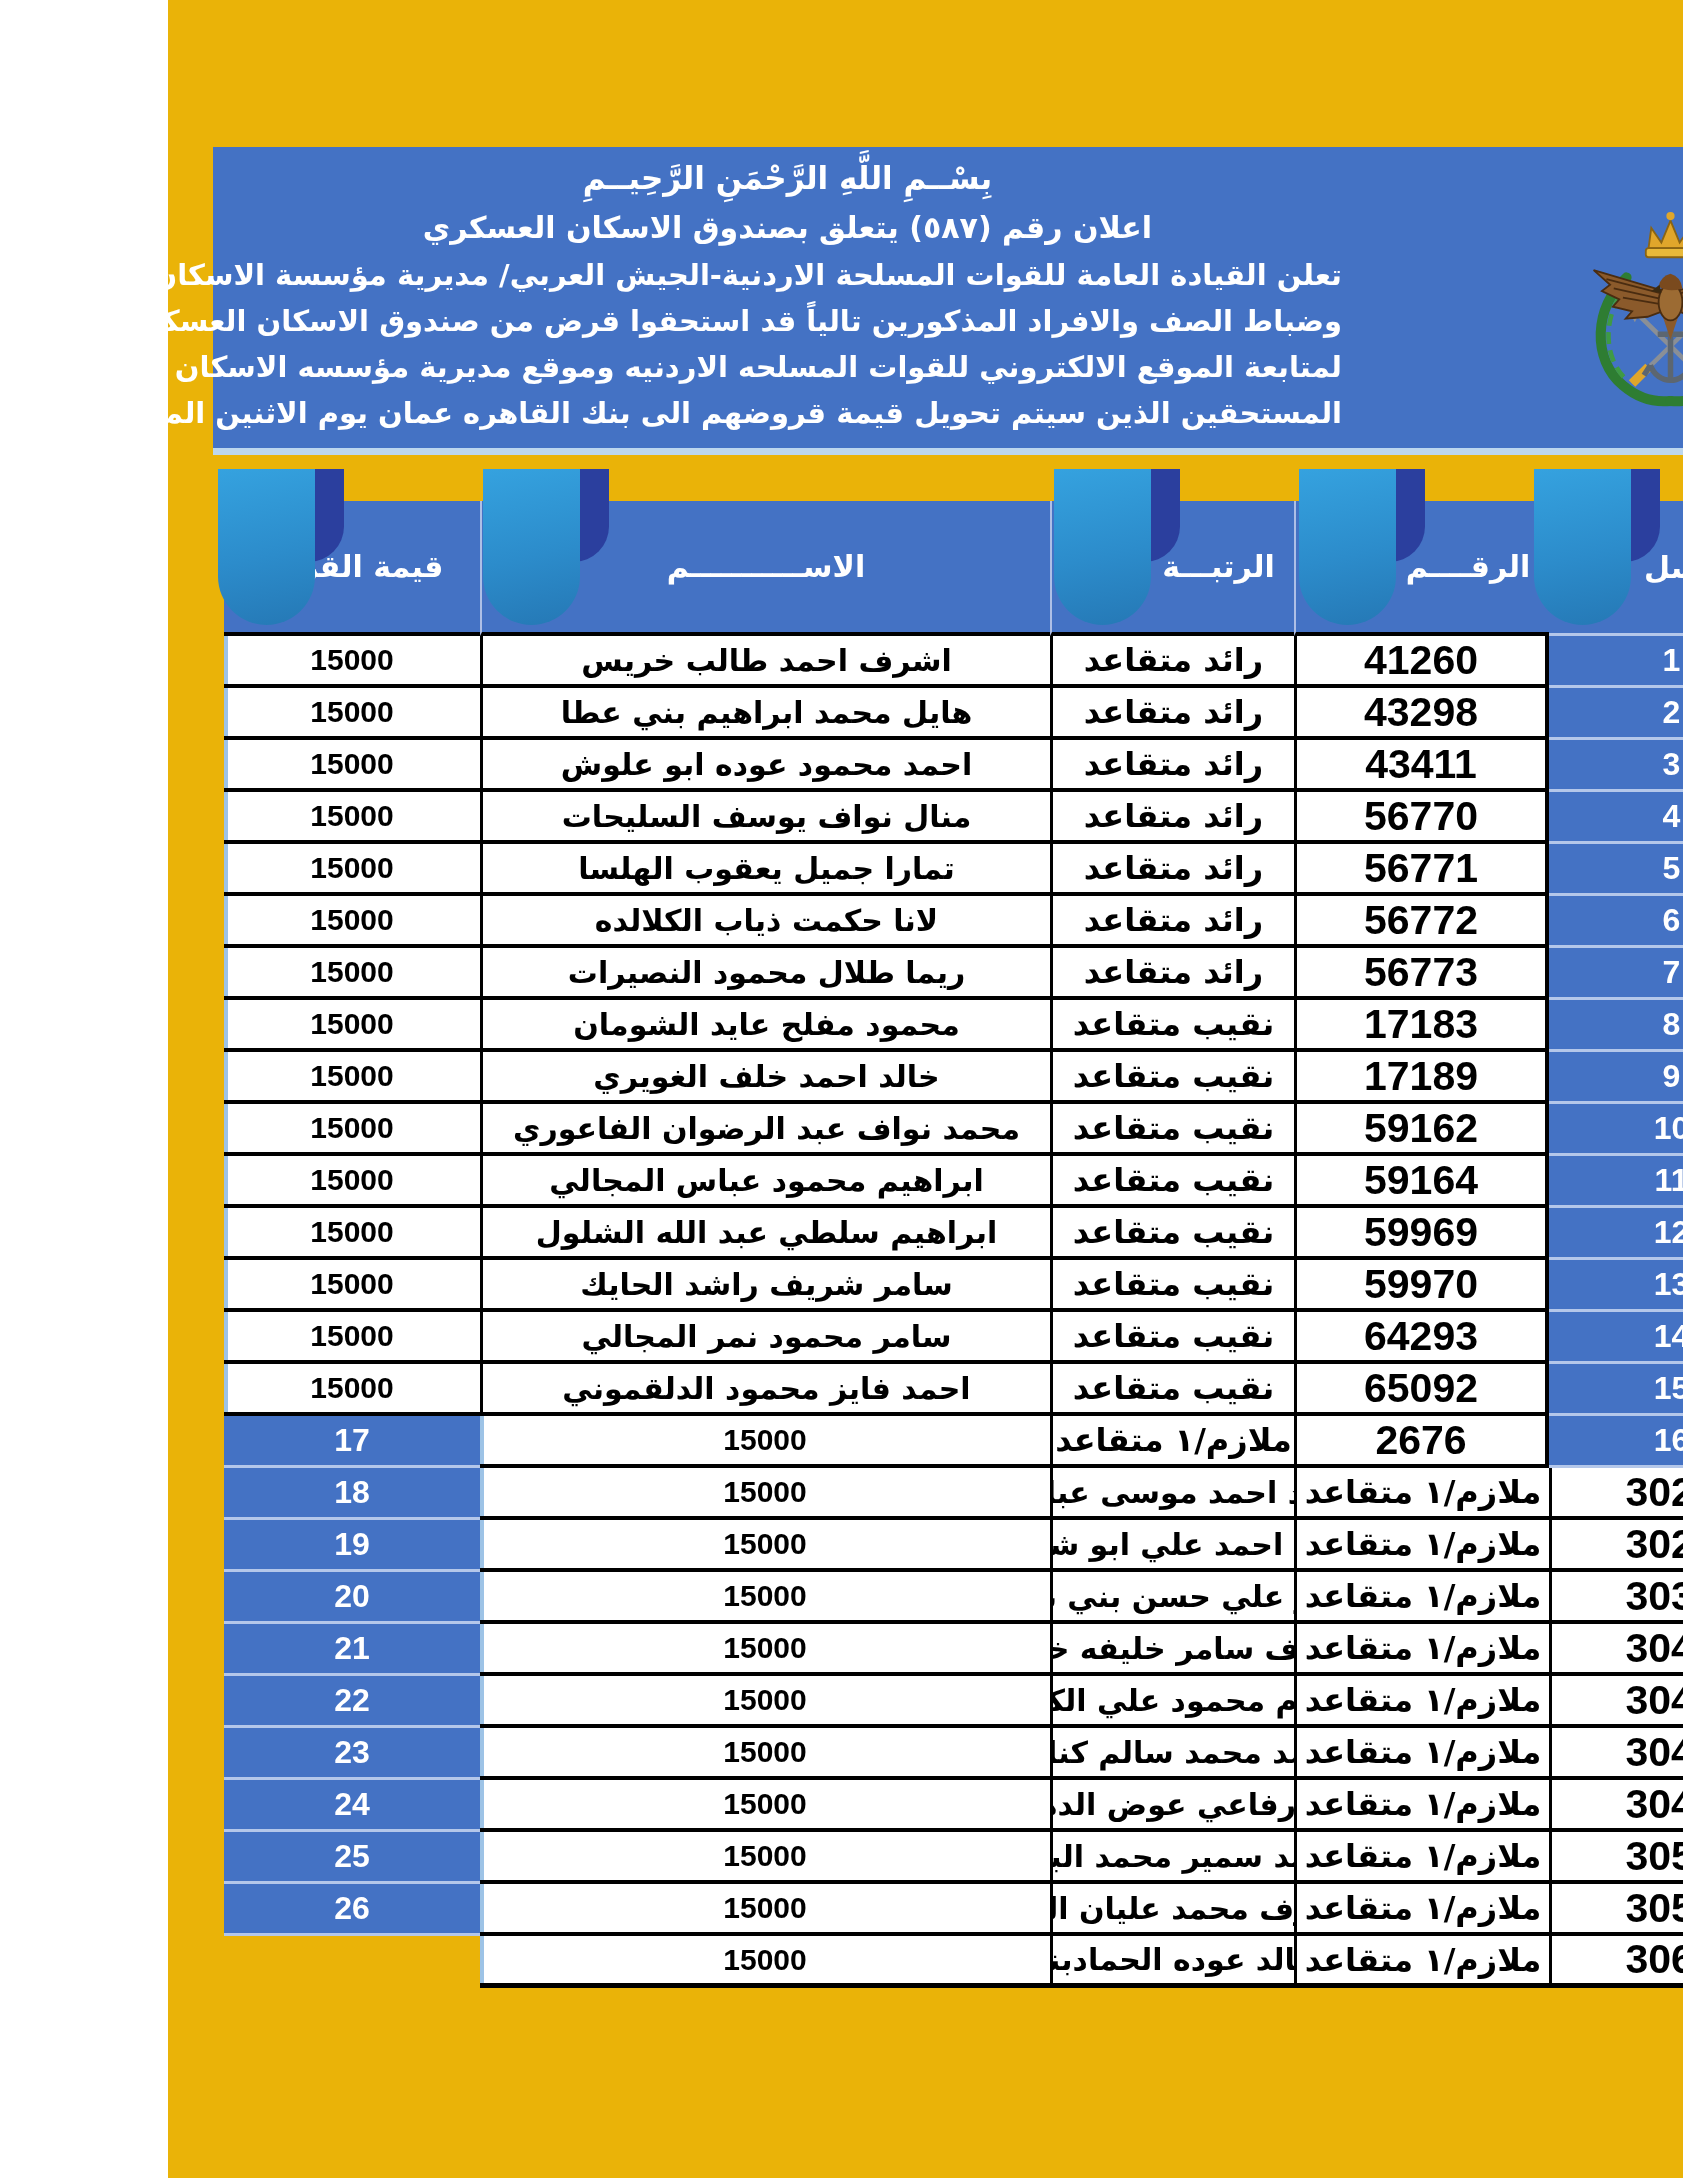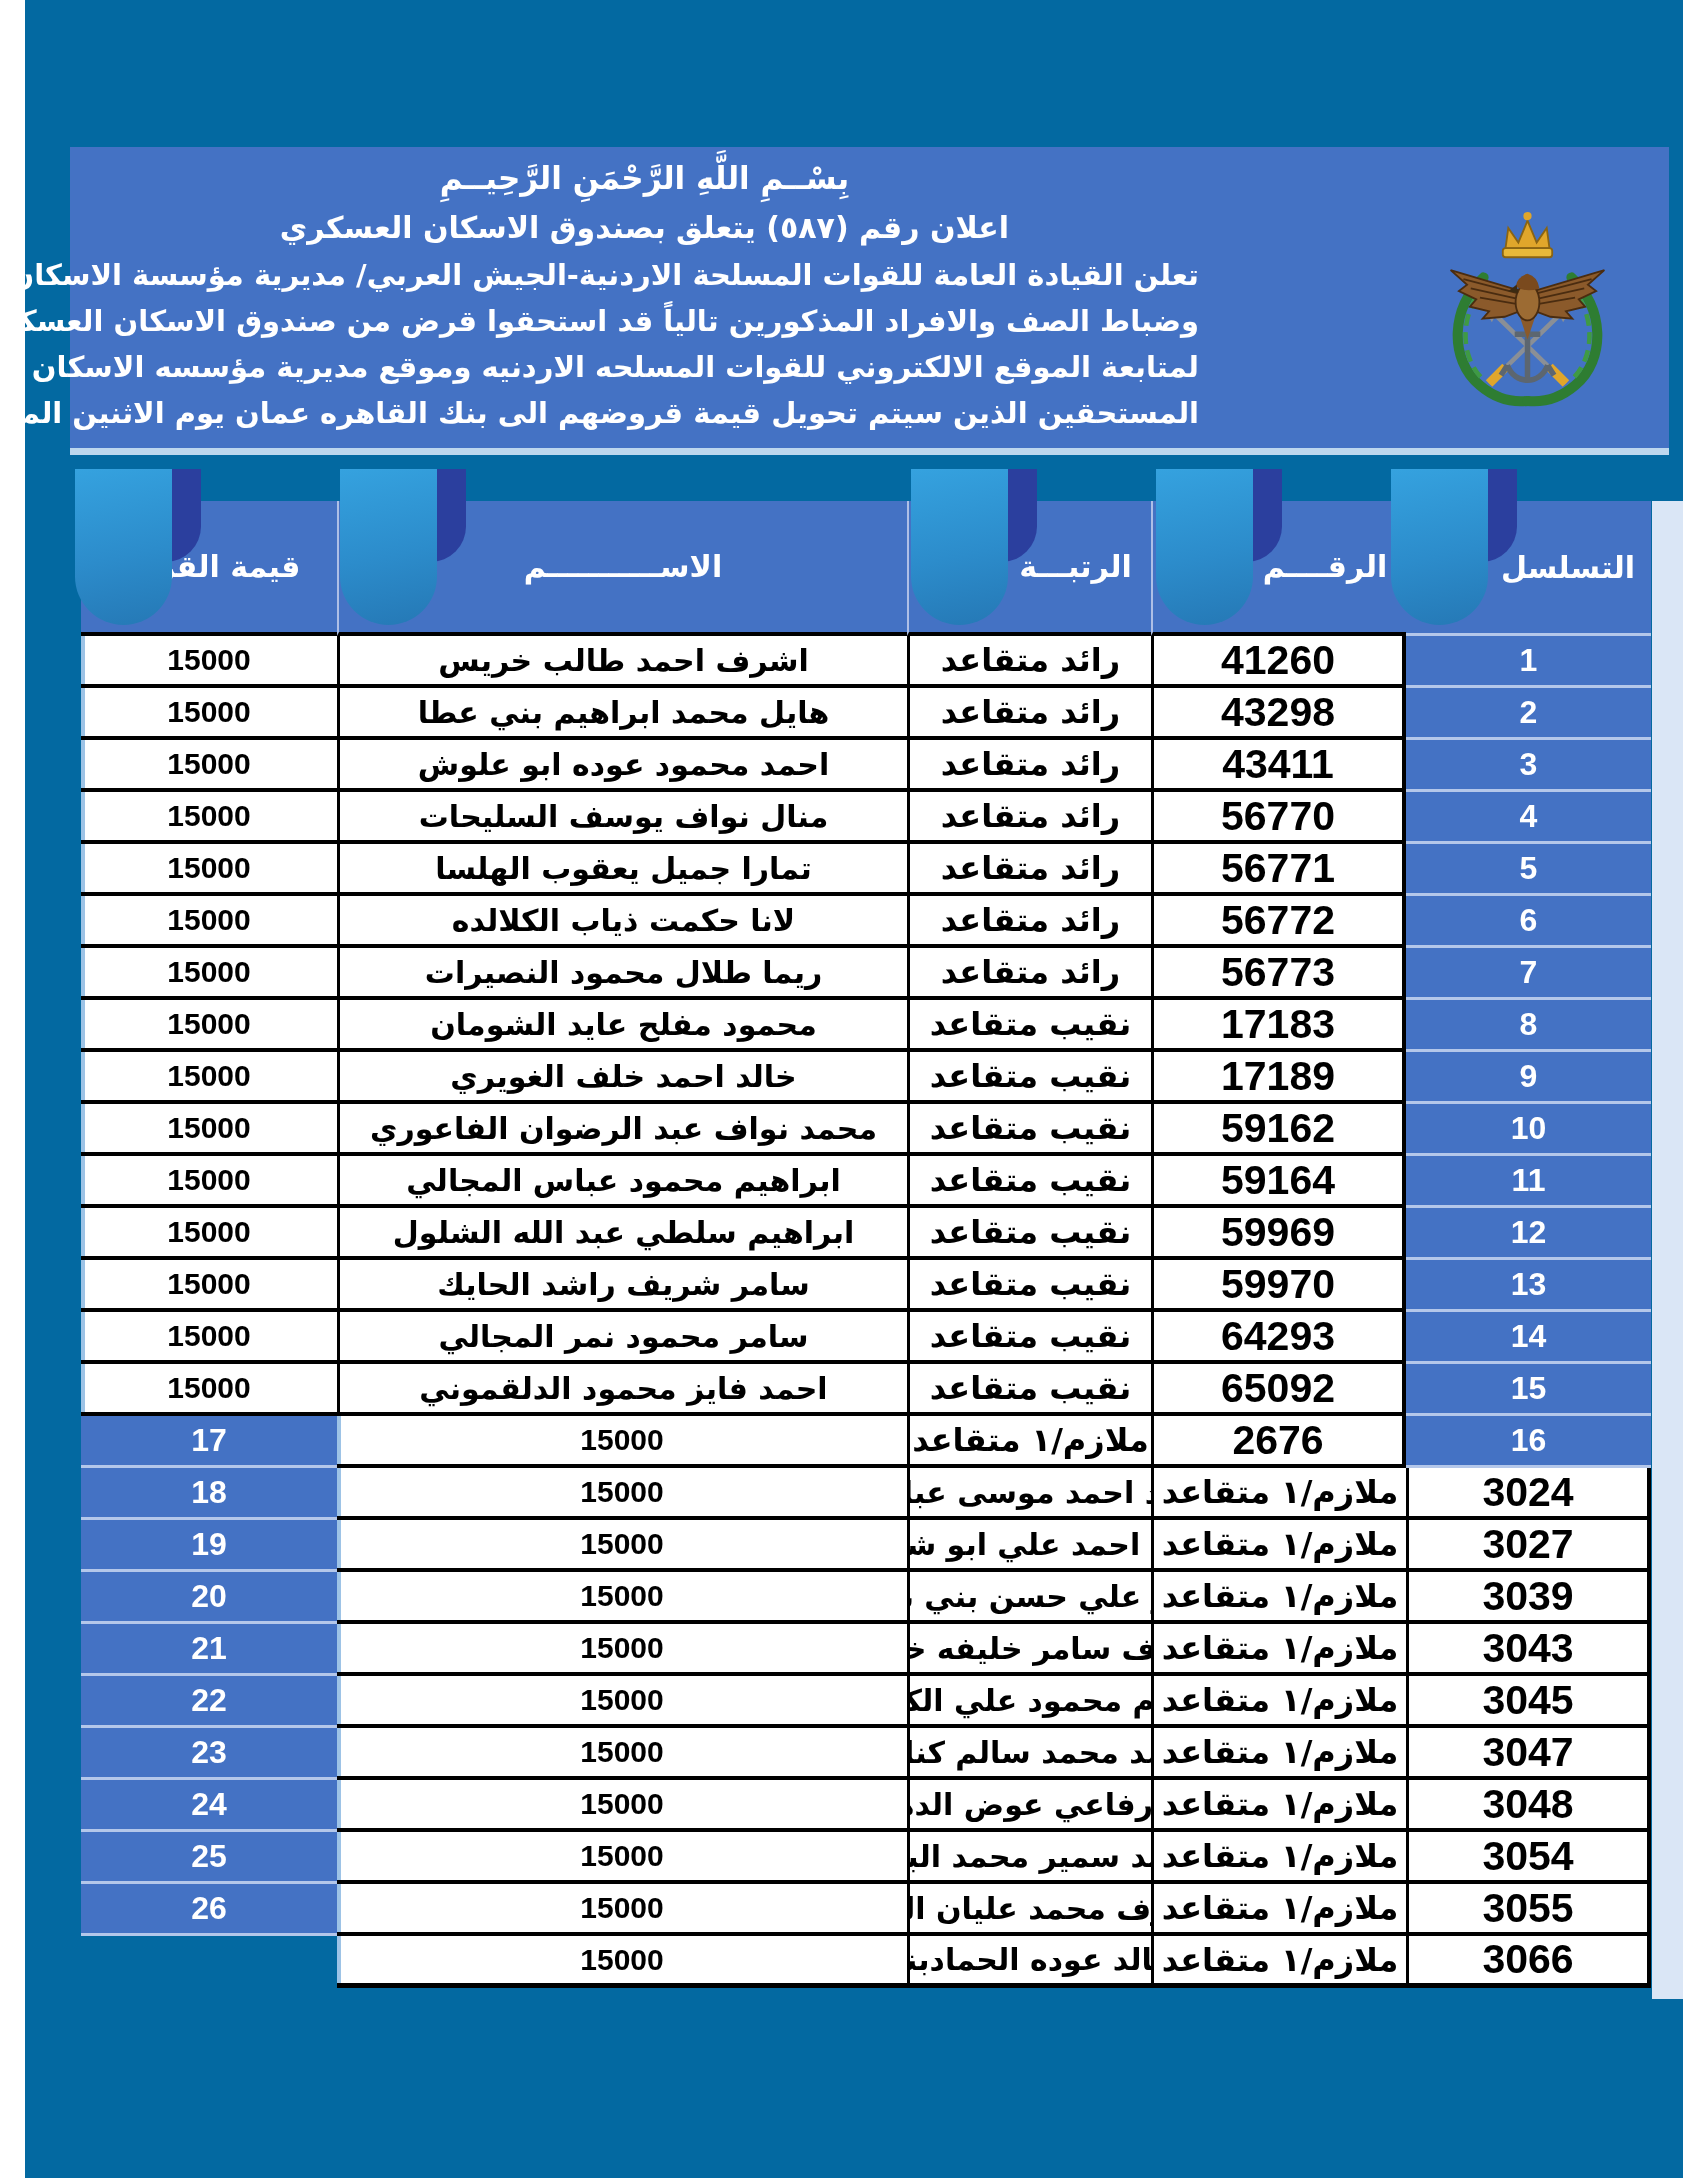--- a/index.html
+++ b/index.html
@@ -1,16 +1,16 @@
 <!DOCTYPE html>
 <html lang="ar" dir="rtl"><head>
 <meta charset="utf-8">
 <style>
   html,body{margin:0;padding:0;background:#ffffff;}
-  #page{position:relative;width:1658px;height:2178px;background:#0369a1;overflow:hidden;
+  #page{position:relative;width:1515px;height:2178px;background:#eab308;overflow:hidden;
         font-family:"DejaVu Sans",sans-serif;}
 
   
   #banner{position:absolute;left:45px;top:147px;width:1599px;height:301px;
           background:#4472C4;border-bottom:7px solid #BDD7EE;color:#ffffff;}
   #banner-text{position:absolute;left:20px;top:6px;width:1109px;text-align:center;}
   .b-line{font-weight:700;font-size:29px;line-height:46px;white-space:nowrap;}
   .bismillah{font-size:31px;line-height:51px;font-weight:800;letter-spacing:1px;}
   .b-title{font-size:30px;line-height:48px;font-weight:800;}
   #emblem-box{position:absolute;left:1366px;top:57px;width:183px;height:224px;}

